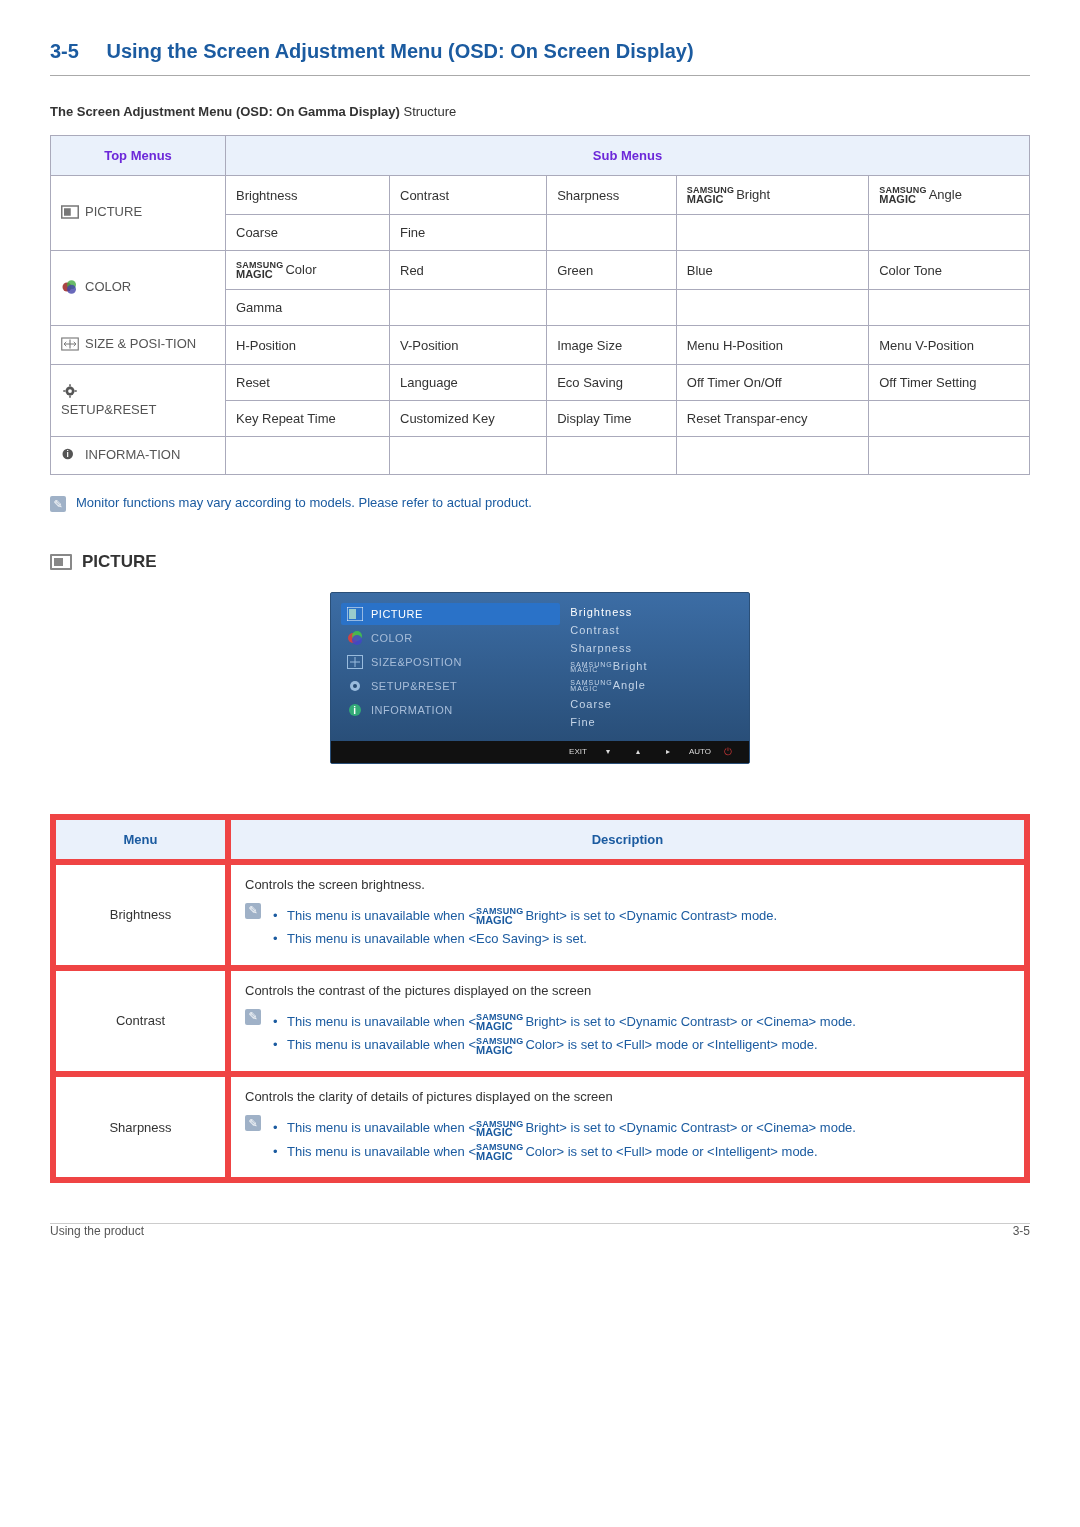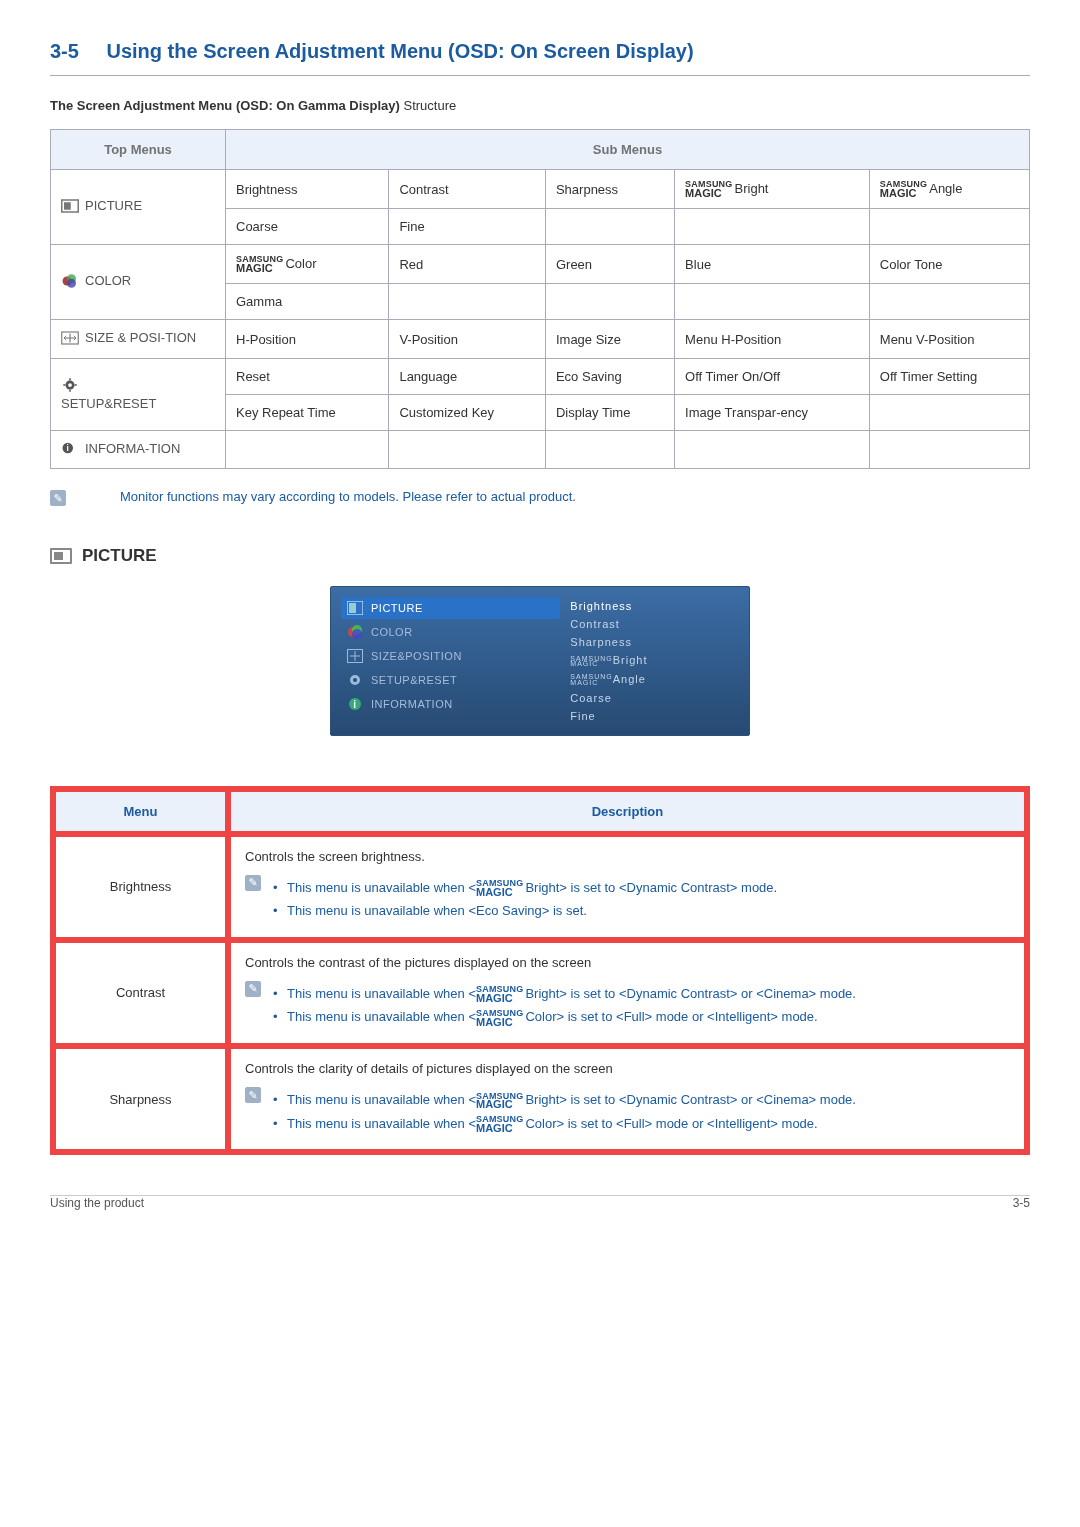--- a/index.html
+++ b/index.html
@@ -17,21 +17,21 @@
       color: #333;
       font-size: 13px;
     }
 
     .section-heading {
       color: #1b5ba0;
       font-size: 20px;
       font-weight: bold;
       padding-bottom: 12px;
       border-bottom: 1px solid #aaa;
-      margin-bottom: 22px;
+      margin-bottom: 28px;
     }
 
     .section-number {
       margin-right: 22px;
     }
 
     .sub-heading {
       font-size: 13px;
       margin-bottom: 16px;
     }
@@ -51,21 +51,21 @@
       border: 1px solid #aab;
       padding: 10px 10px;
       text-align: left;
       font-size: 13px;
       vertical-align: middle;
       background: #fff;
     }
 
     table.structure-table th {
       background: #eaf1fb;
-      color: #737373;
+      color: #6d28d9;
       font-weight: bold;
       text-align: center;
       padding: 12px 10px;
     }
 
     .top-menu-col {
       width: 175px;
     }
 
     .sub-col {
@@ -117,21 +117,20 @@
       justify-content: center;
       color: #fff;
       font-size: 11px;
       flex-shrink: 0;
       margin-top: 1px;
     }
 
     .note-text {
       color: #1b5ba0;
       font-size: 13px;
-      margin-left: 44px;
     }
 
     .picture-heading {
       display: flex;
       align-items: center;
       gap: 10px;
       font-size: 17px;
       font-weight: bold;
       color: #333;
       margin-bottom: 20px;
@@ -417,21 +416,21 @@
       <td>Reset</td>
       <td>Language</td>
       <td>Eco Saving</td>
       <td>Off Timer On/Off</td>
       <td>Off Timer Setting</td>
     </tr>
     <tr>
       <td>Key Repeat Time</td>
       <td>Customized Key</td>
       <td>Display Time</td>
-      <td>Image Transpar-ency</td>
+      <td>Reset Transpar-ency</td>
       <td></td>
     </tr>
 
     <tr>
       <td>
         <span class="menu-label">
           <span class="icon-box">
             <svg class="mini" viewBox="0 0 24 18">
                 <circle cx="9" cy="9" r="7" fill="#555"></circle>
                 <text x="9" y="13" font-size="11" text-anchor="middle" fill="#fff" font-family="Arial" font-weight="bold">i</text>
@@ -503,20 +502,28 @@
       <div class="osd-right">
         <div class="osd-sub-item highlight">Brightness</div>
         <div class="osd-sub-item">Contrast</div>
         <div class="osd-sub-item">Sharpness</div>
         <div class="osd-sub-item"><span style="font-size:7px;line-height:0.8;display:inline-block;vertical-align:middle;">SAMSUNG<br>MAGIC</span><span>Bright</span></div>
         <div class="osd-sub-item"><span style="font-size:7px;line-height:0.8;display:inline-block;vertical-align:middle;">SAMSUNG<br>MAGIC</span><span>Angle</span></div>
         <div class="osd-sub-item">Coarse</div>
         <div class="osd-sub-item">Fine</div>
       </div>
     </div>
+    <div class="osd-bottom">
+      <span class="osd-btn">EXIT</span>
+      <span class="osd-btn">▾</span>
+      <span class="osd-btn">▴</span>
+      <span class="osd-btn">▸</span>
+      <span class="osd-btn">AUTO</span>
+      <span class="osd-btn osd-power">⏻</span>
+    </div>
   </div>
 </div>
 
 <table class="desc-table">
   <thead>
     <tr>
       <th style="width:175px;">Menu</th>
       <th>Description</th>
     </tr>
   </thead>

